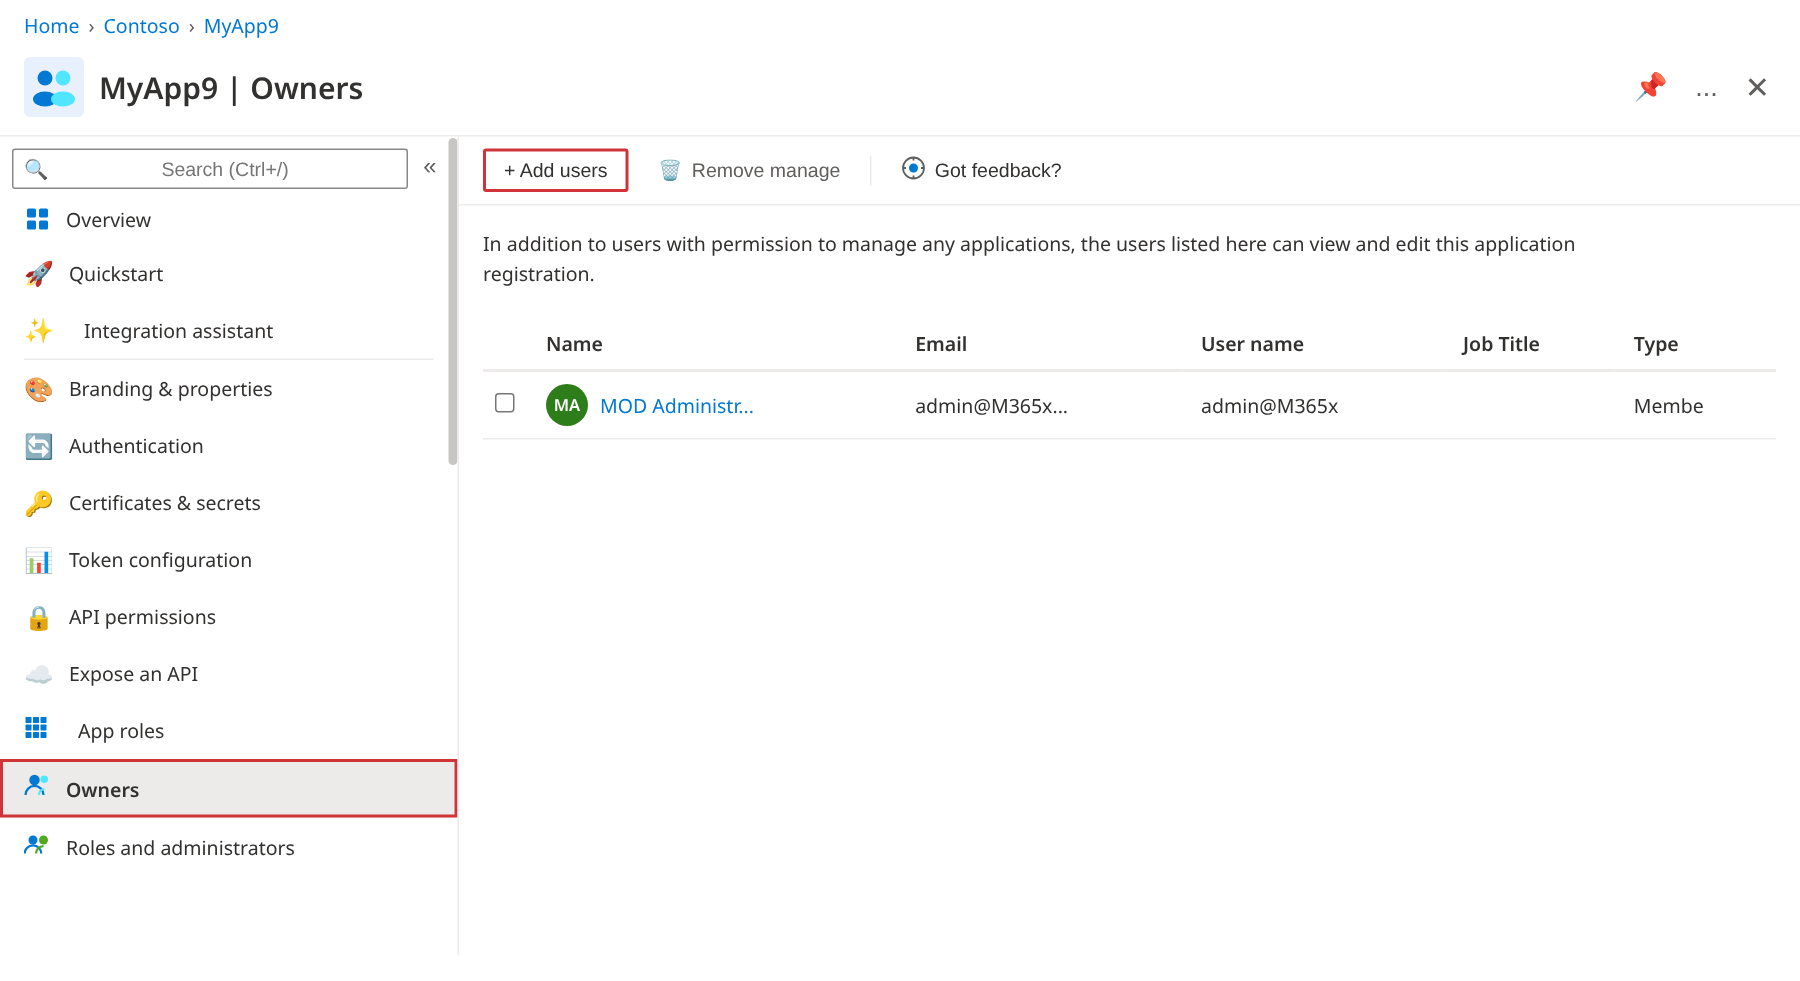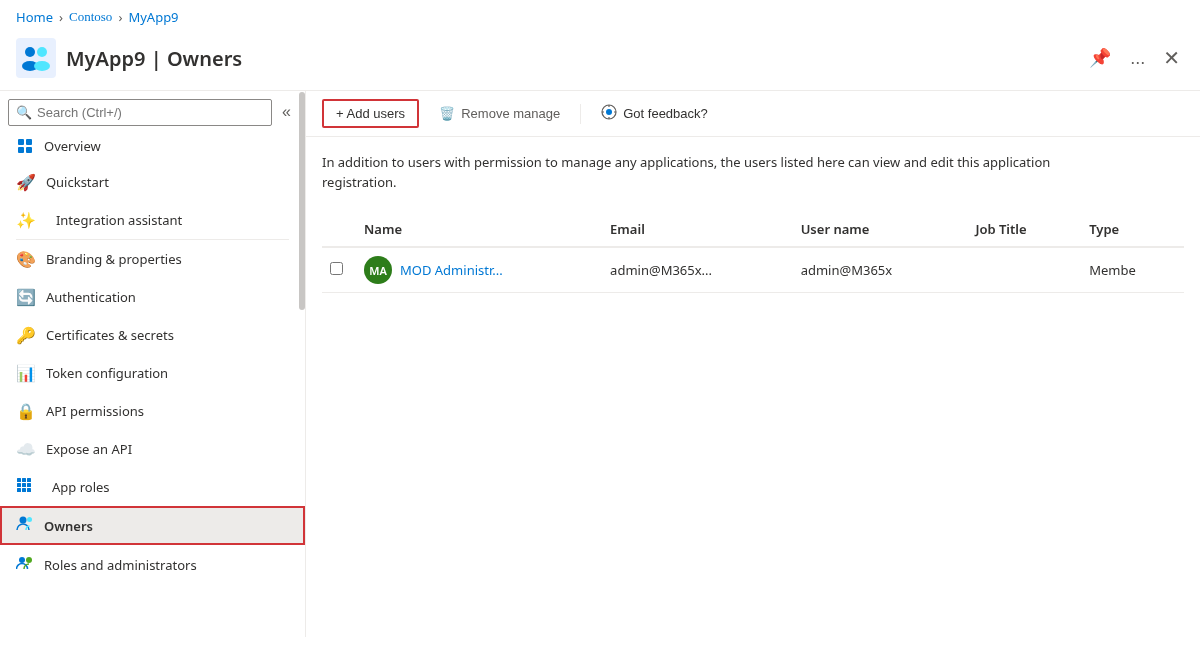--- a/index.html
+++ b/index.html
@@ -9,21 +9,21 @@
     td { padding: 8px 12px; font-size: 13px; border-bottom: 1px solid #edebe9; color: #323130; }
   </style>
 </head>
 <body>
 
 <div style="border-bottom: 1px solid #edebe9;">
 
   <div style="display:flex;align-items:center;gap:6px;padding:8px 16px;font-size:13px;">
     <a style="color:#0078d4;text-decoration:none;cursor:pointer;">Home</a>
     <span style="color:#605e5c;">›</span>
-    <a style="color:#0078d4;text-decoration:none;cursor:pointer;font-family:Liberation Serif, serif;">Contoso</a>
+    <a style="color:#0078d4;text-decoration:none;cursor:pointer;">Contoso</a>
     <span style="color:#605e5c;">›</span>
     <a style="color:#0078d4;text-decoration:none;cursor:pointer;">MyApp9</a>
   </div>
 
   <div style="display:flex;align-items:center;padding:4px 16px 12px 16px;gap:10px;">
 
     <div style="width:40px;height:40px;flex-shrink:0;">
       <svg width="40" height="40" viewBox="0 0 40 40">
         <rect width="40" height="40" rx="4" fill="#e8f0fe"></rect>
 
@@ -40,21 +40,21 @@
   </div>
 </div>
 
 <div style="display:flex;height:calc(654px - 108px);">
 
   <div style="width:306px;border-right:1px solid #edebe9;display:flex;flex-direction:column;overflow-y:auto;flex-shrink:0;position:relative;">
 
     <div style="display:flex;align-items:center;padding:6px 8px 2px 8px;gap:4px;">
       <div style="position:relative;flex:1;">
         <span style="position:absolute;left:8px;top:50%;transform:translateY(-50%);color:#605e5c;font-size:13px;">🔍</span>
-        <input type="text" style="width: 100%; padding: 5px 8px 5px 28px; border: 1px solid rgb(138, 136, 134); border-radius: 2px; font-size: 13px; color: #0369a1;" placeholder="Search (Ctrl+/)">
+        <input type="text" style="width: 100%; padding: 5px 8px 5px 28px; border: 1px solid rgb(138, 136, 134); border-radius: 2px; font-size: 13px; color: #0369a1; text-align: center;" placeholder="Search (Ctrl+/)">
       </div>
       <button style="background:none;border:none;cursor:pointer;color:#605e5c;font-size:16px;padding:6px;">«</button>
     </div>
 
     <div style="display:flex;align-items:center;gap:10px;padding:8px 16px;cursor:pointer;font-size:13px;color:#323130;">
       <span style="width:18px;height:18px;display:flex;align-items:center;justify-content:center;">
         <svg width="16" height="16" viewBox="0 0 16 16" fill="none">
           <rect x="1" y="1" width="6" height="6" rx="1" fill="#0078d4"></rect>
           <rect x="9" y="1" width="6" height="6" rx="1" fill="#0078d4"></rect>
           <rect x="1" y="9" width="6" height="6" rx="1" fill="#0078d4"></rect>

